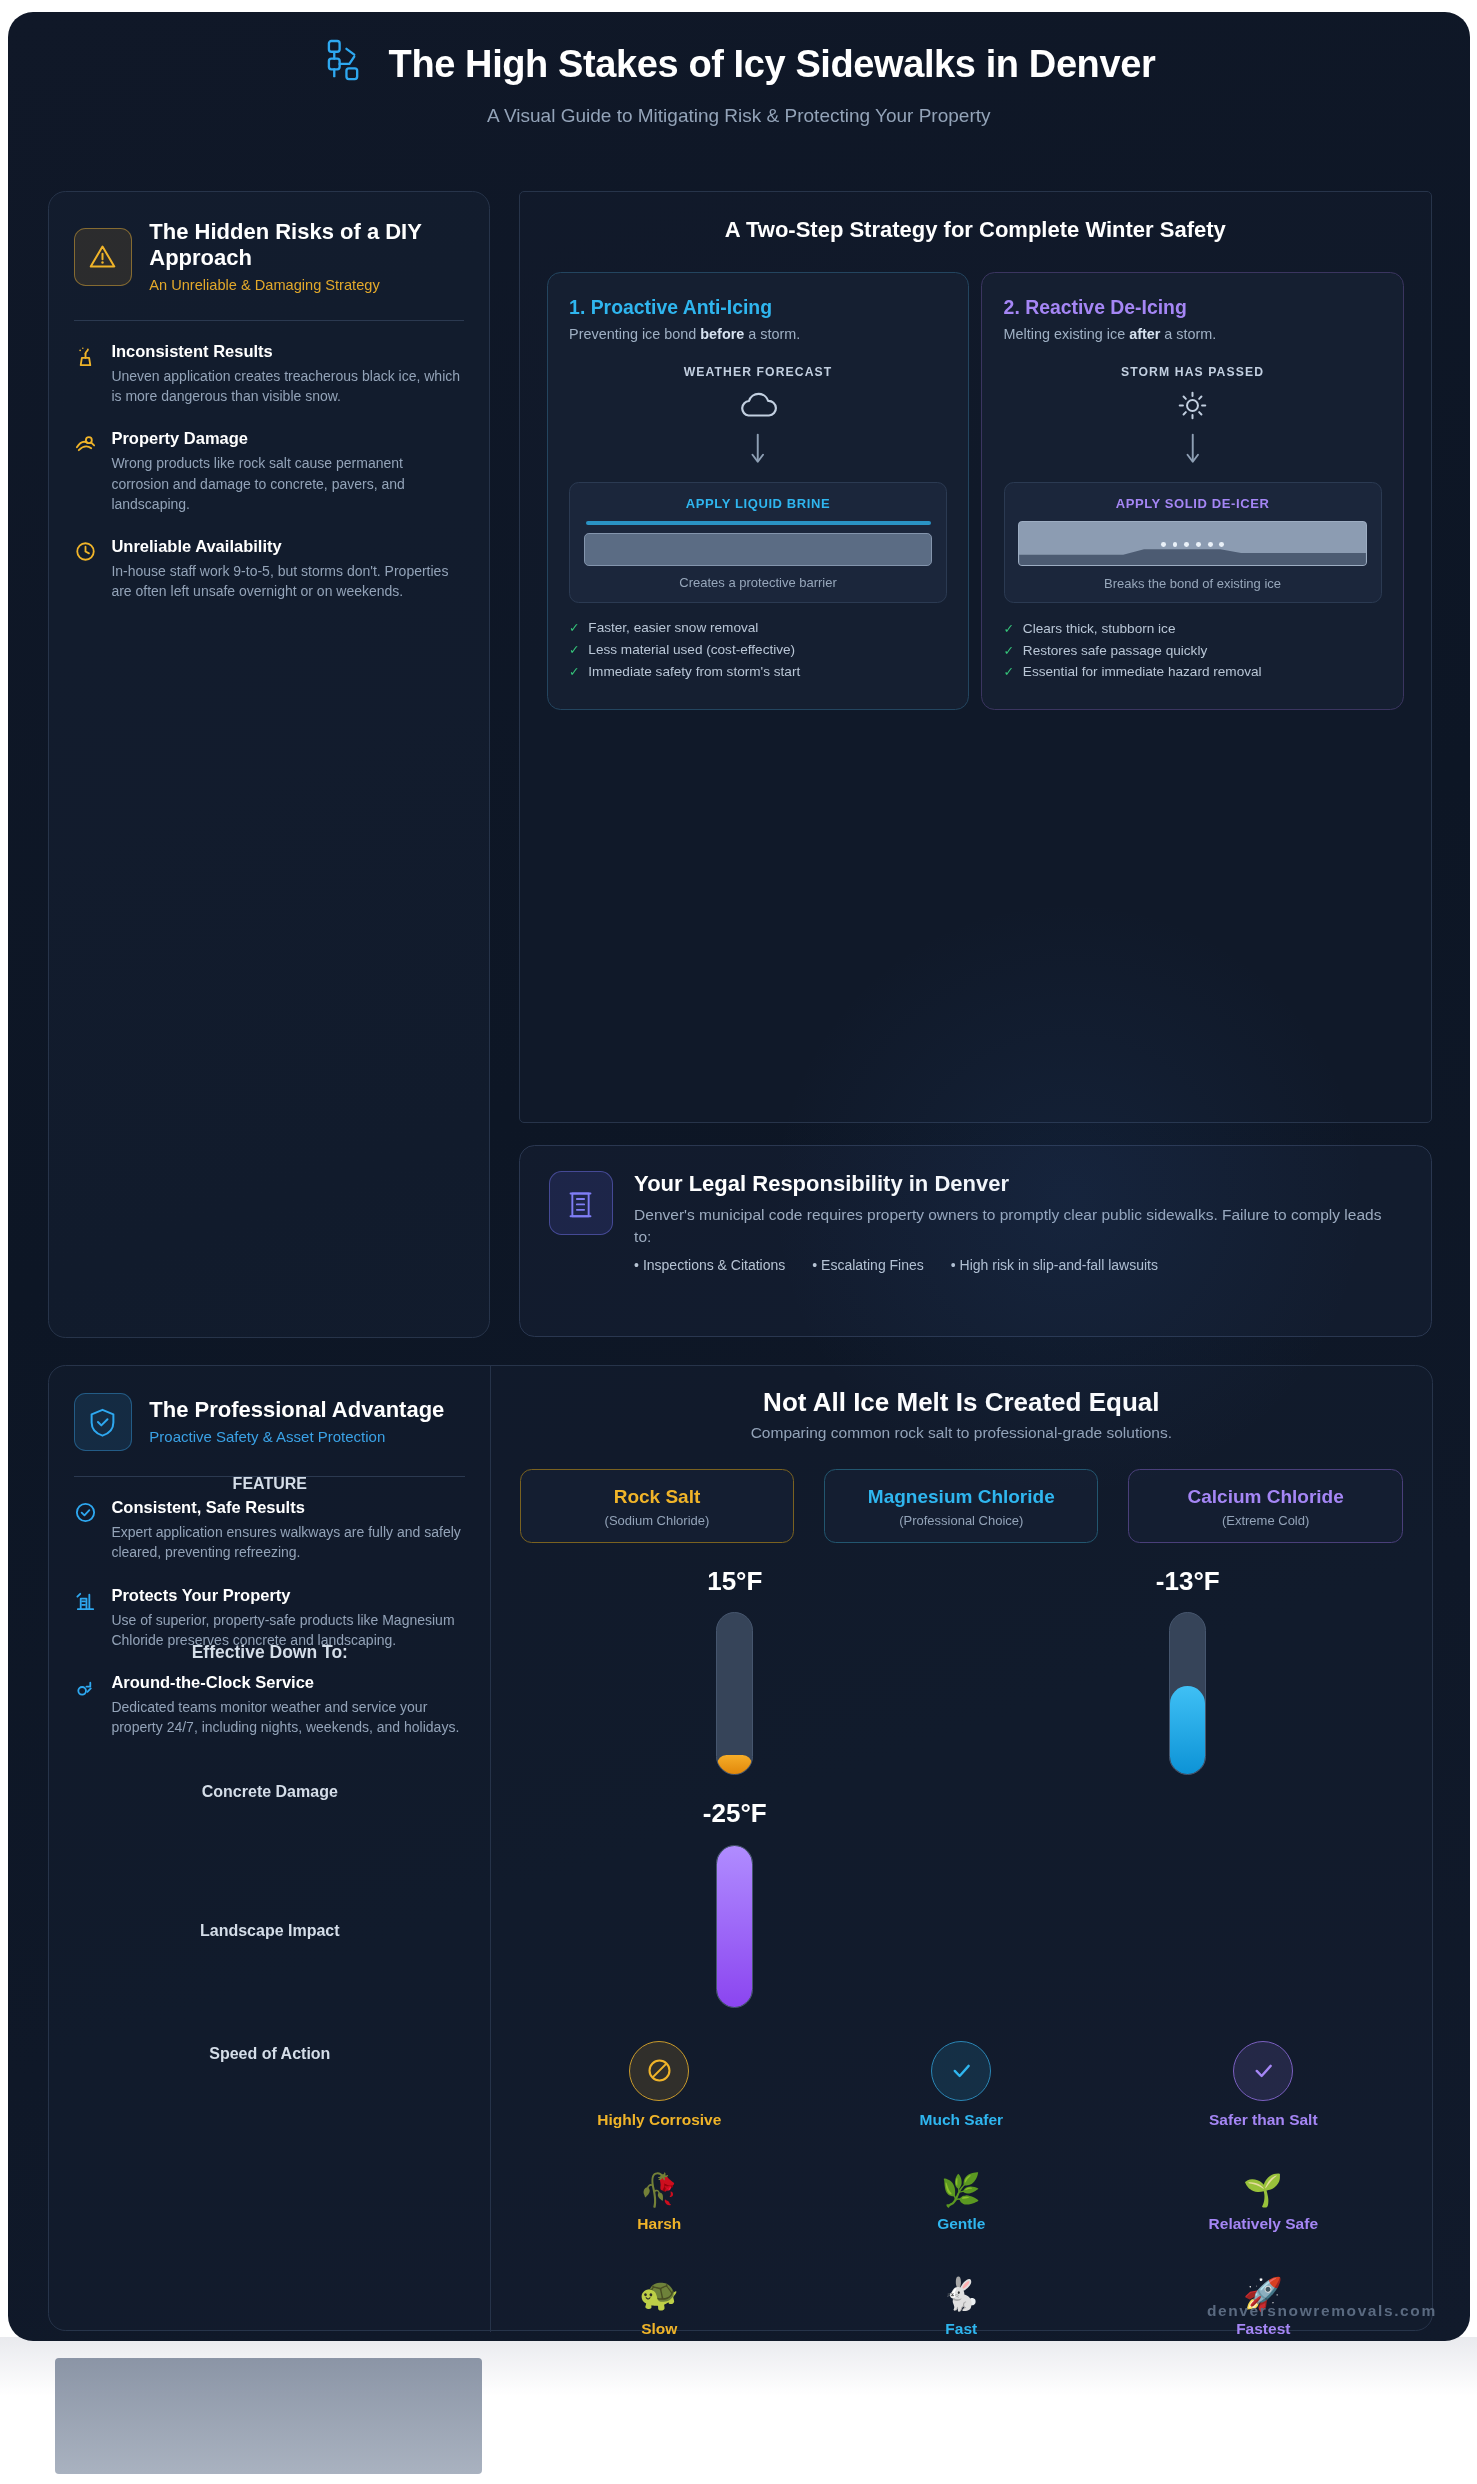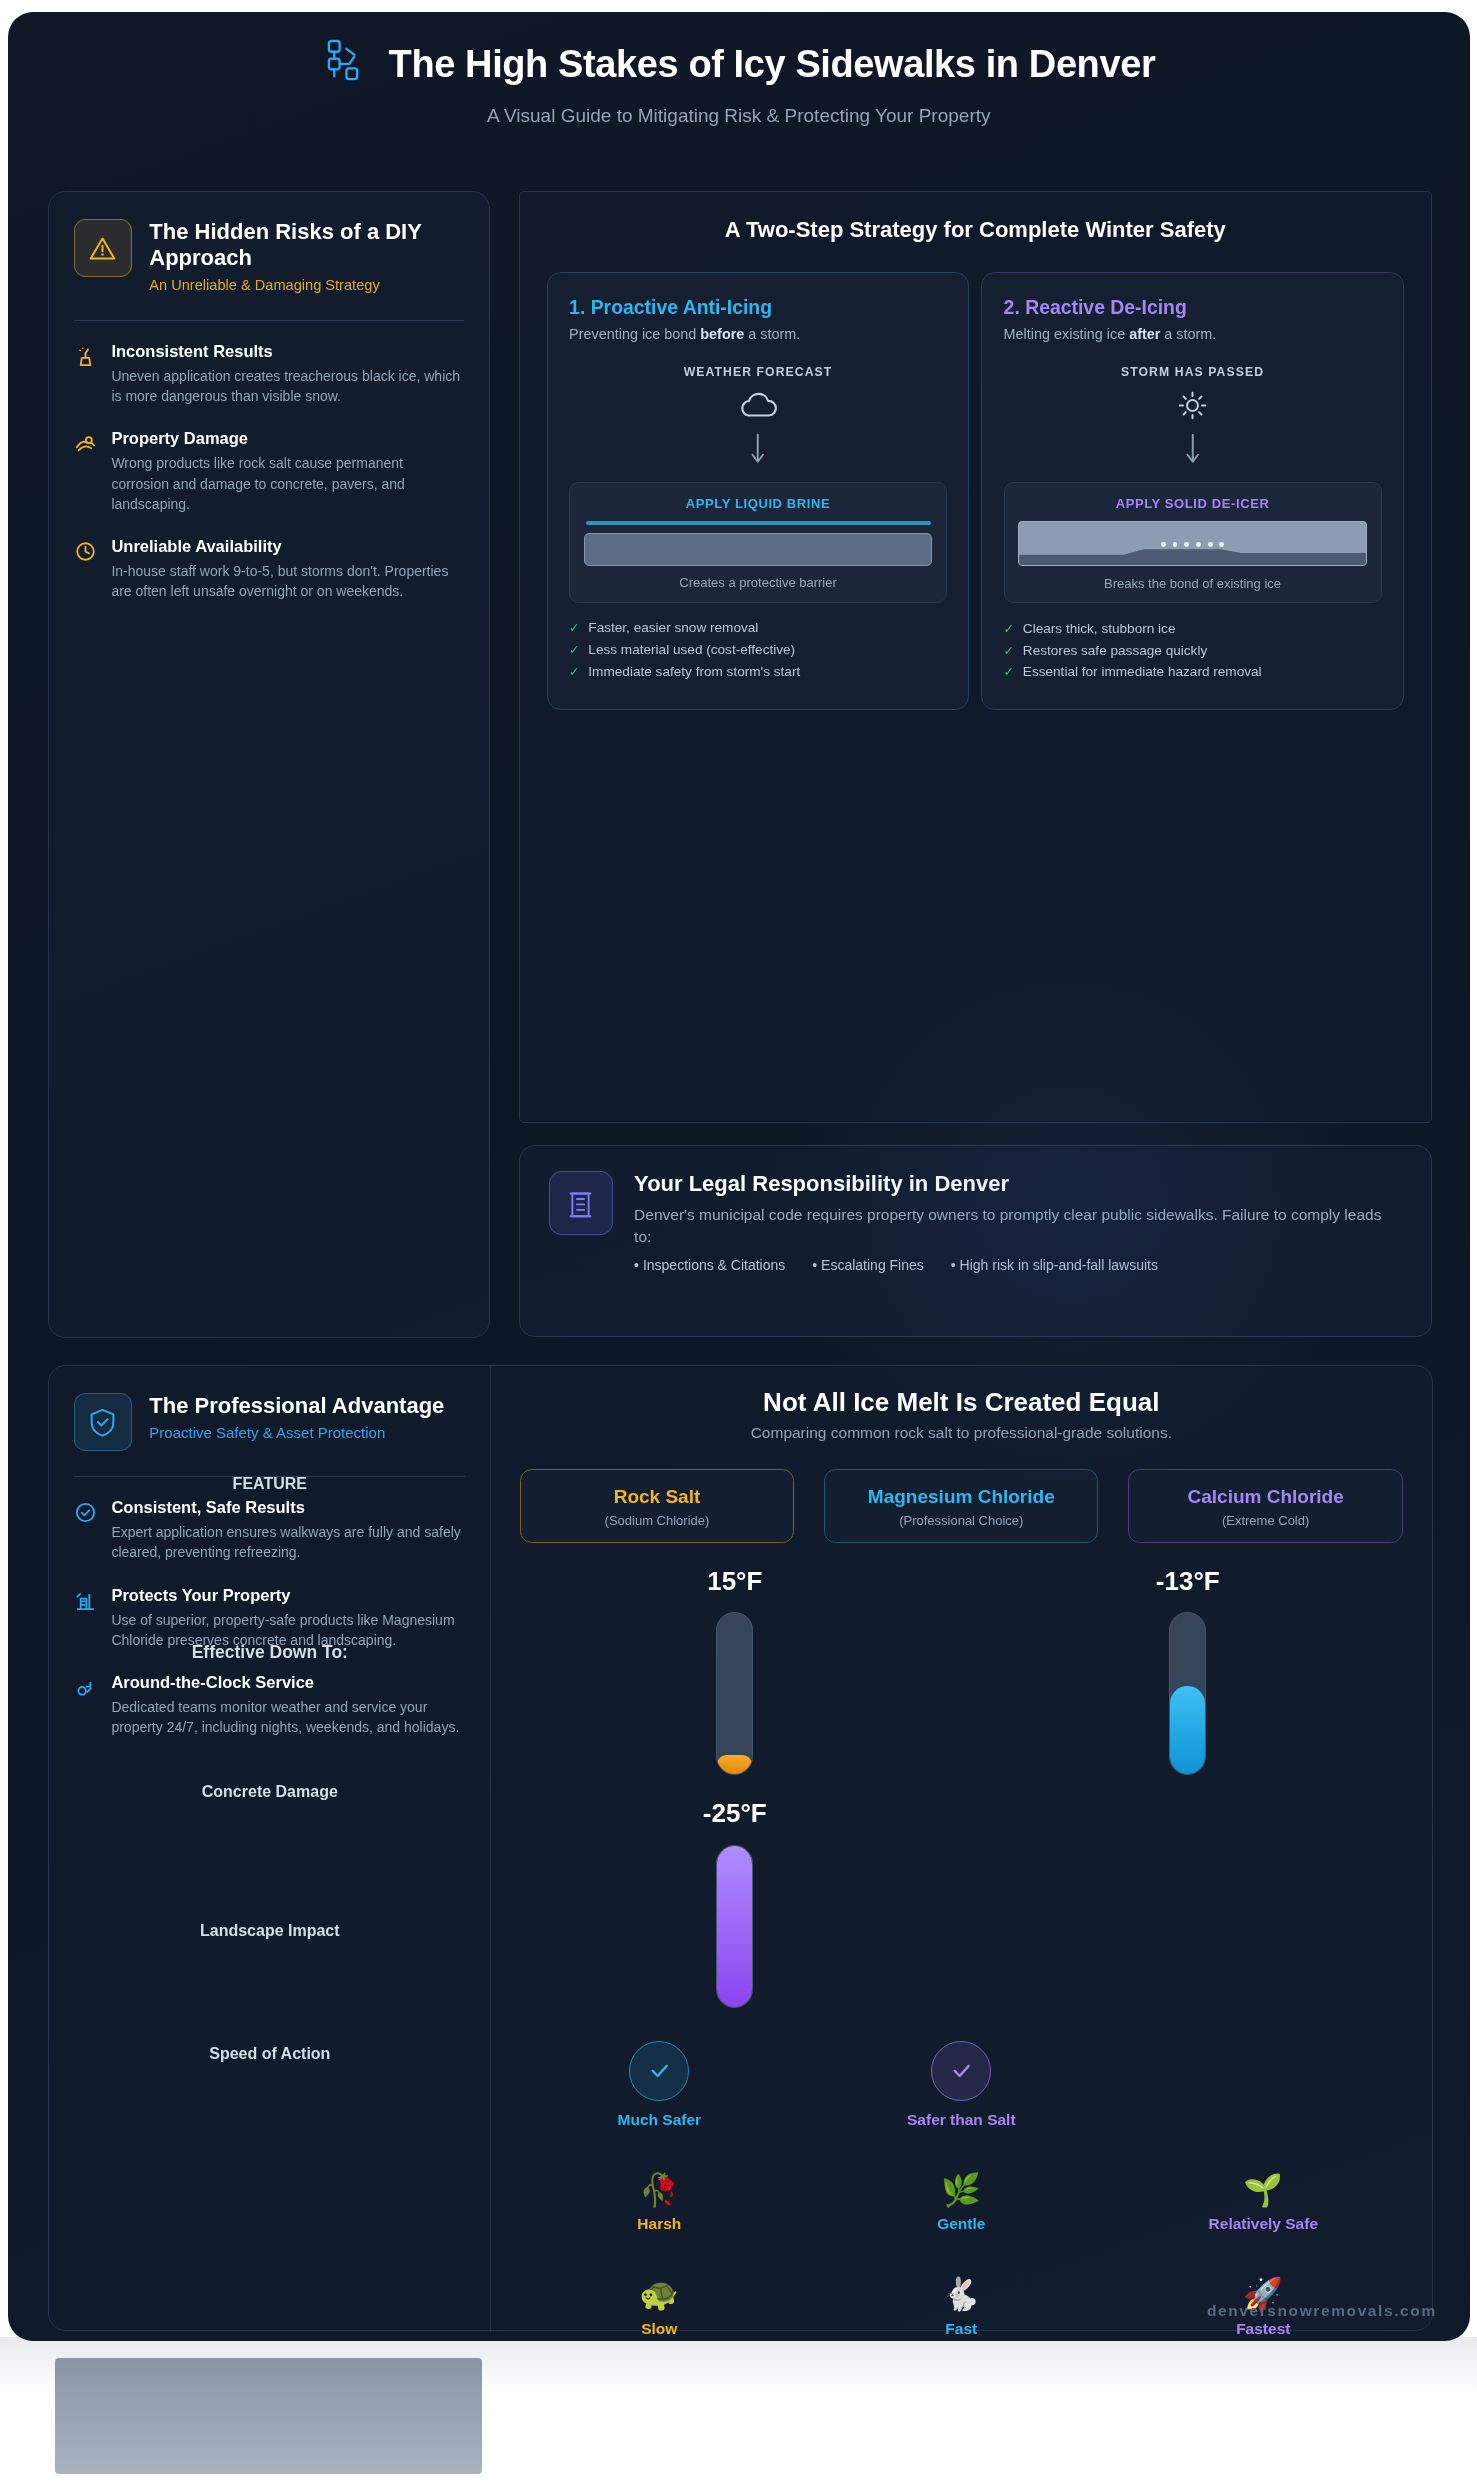--- a/index.html
+++ b/index.html
@@ -39,21 +39,21 @@
   }
   .subtitle { margin-top:15.5px; font-size:19px; color:#93a3b8; font-weight:400; }
 
   
   .risk-panel{
     position:absolute; left:40px; top:179px; width:442px; height:1147px;
     background:rgba(22,32,51,.55);
     border:1px solid #27344a; border-radius:17.5px;
     padding:27px 25px;
   }
-  .panel-head{ display:flex; gap:17.5px; align-items:flex-start; }
+  .panel-head{ display:flex; gap:17.5px; align-items:center; }
   .badge-sq{
     width:58px;height:58px;border-radius:11.6px;flex:0 0 auto;
     display:flex;align-items:center;justify-content:center;
   }
   .badge-warn{ background:rgba(214,158,46,.13); border:1px solid rgba(224,169,54,.5); }
   .badge-shield{ background:rgba(56,160,228,.13); border:1px solid rgba(56,160,228,.42); }
   .panel-head-text h3{ font-size:22px; color:#fff; font-weight:700; line-height:1.2; }
   .panel-head-text .sub-warn{ margin-top:3.9px; font-size:14.6px; color:#e3a92b; line-height:1.3;}
   .panel-head-text .sub-blue{ margin-top:3.9px; font-size:15px; color:#3aa2e6; line-height:1.3;}
   .divider{ height:1px; background:#2b3950; margin:25px 0 21.3px; }
@@ -521,20 +521,29 @@
           <div class="temp-col">
             <div class="temp-val">-25°F</div>
             <div class="thermo">
               <div class="fill fill-cal" id="f2" style="height: 100%;"></div>
             </div>
           </div>
         </div>
 
         <div class="cmp-row" style="margin-top:33px;">
           <div class="cell">
+            <div class="circ salt">
+              <svg viewBox="0 0 32 32" width="29" height="29" fill="none" stroke="#f0b429" stroke-width="2.3">
+                <circle cx="16" cy="16" r="11"></circle>
+                  <path d="M8.4 23.6 L23.6 8.4"></path>
+              </svg>
+            </div>
+            <div class="verdict v-salt">Highly Corrosive</div>
+          </div>
+          <div class="cell">
             <div class="circ mag">
               <svg viewBox="0 0 32 32" width="27" height="27" fill="none" stroke="#2fb6ef" stroke-width="2.8" stroke-linecap="round" stroke-linejoin="round">
                 <path d="M8 16.5 L13.8 22.5 L24.5 10.5"></path>
               </svg>
             </div>
             <div class="verdict v-mag">Much Safer</div>
           </div>
           <div class="cell">
             <div class="circ cal">
               <svg viewBox="0 0 32 32" width="27" height="27" fill="none" stroke="#a586f5" stroke-width="2.8" stroke-linecap="round" stroke-linejoin="round">

